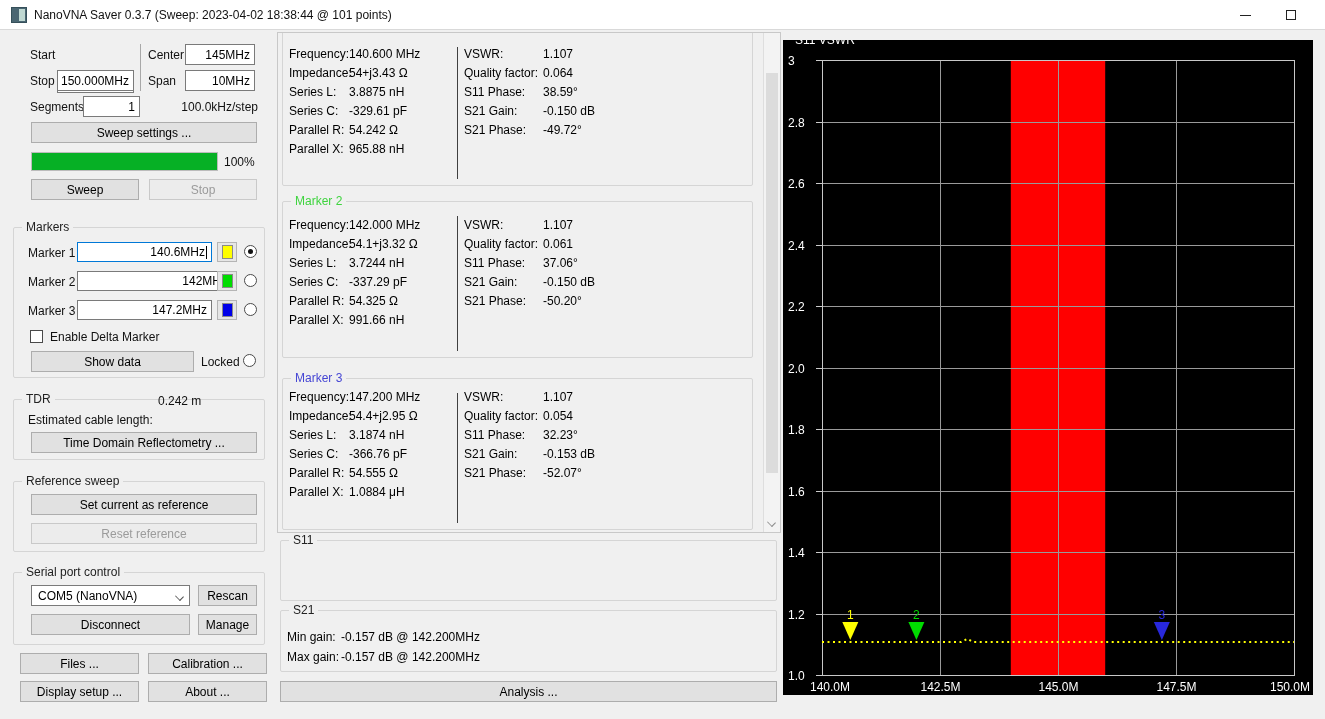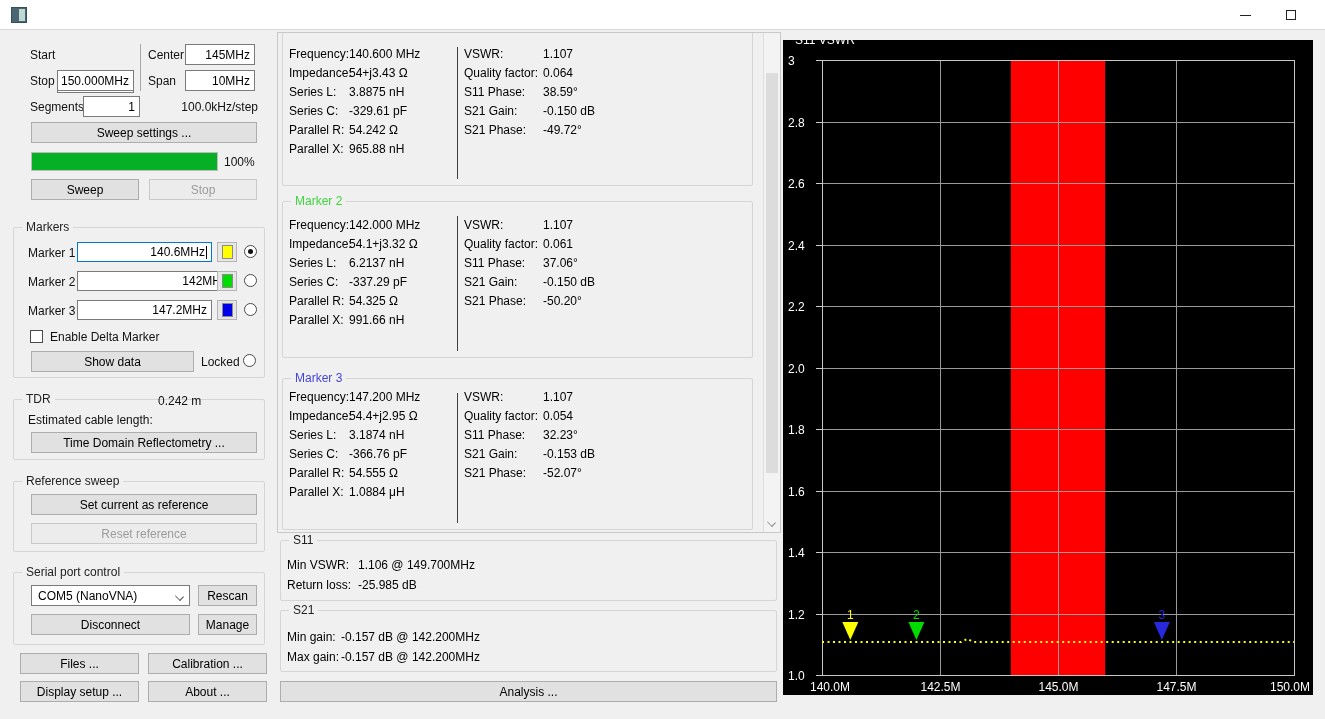--- a/index.html
+++ b/index.html
@@ -71,20 +71,21 @@
   
   .chart{position:absolute;left:783px;top:40px;width:530px;height:655px;background:#000;}
 </style>
 </head>
 <body>
 
 <div class="titlebar">
   <div class="app-icon">
       <span></span>
     </div>
+  <div class="win-title">NanoVNA Saver 0.3.7 (Sweep: 2023-04-02 18:38:44 @ 101 points)</div>
   <div class="cap-btn" style="left:1223px;">
       <div class="min-glyph"></div>
     </div>
   <div class="cap-btn" style="left:1268px;">
       <div class="max-glyph"></div>
     </div>
 </div>
 
 <div class="lbl" style="left:30px;top:48px;">Start</div>
 <div class="field" style="left:57px;top:44px;width:77px;margin-top:28px;">140.000mHz</div>
@@ -234,21 +235,21 @@
         <div class="drow">
           <span class="dlabel">Frequency:</span>
           <span class="dval">142.000 MHz</span>
         </div>
         <div class="drow">
           <span class="dlabel">Impedance:</span>
           <span class="dval">54.1+j3.32 Ω</span>
         </div>
         <div class="drow">
           <span class="dlabel">Series L:</span>
-          <span class="dval">6.2137 nH</span>
+          <span class="dval">3.7244 nH</span>
         </div>
         <div class="drow">
           <span class="dlabel">Series C:</span>
           <span class="dval">-337.29 pF</span>
         </div>
         <div class="drow">
           <span class="dlabel">Parallel R:</span>
           <span class="dval">54.325 Ω</span>
         </div>
         <div class="drow">
@@ -334,30 +335,20 @@
   </div>
 
   <div class="scrollbar">
     <div class="sb-thumb"></div>
     <div class="sb-down"></div>
   </div>
 </div>
 
 <div class="gbox" style="left:280px;top:540px;width:497px;height:61px;">
   <span class="gtitle">S11</span>
-  <div class="dcol lw71" style="position:absolute;left:6px;top:14px;">
-      <div class="srow">
-        <span class="dlabel">Min VSWR:</span>
-        <span class="dval">1.106 @ 149.700MHz</span>
-      </div>
-      <div class="srow">
-        <span class="dlabel">Return loss:</span>
-        <span class="dval">-25.985 dB</span>
-      </div>
-    </div>
 </div>
 <div class="gbox" style="left:280px;top:610px;width:497px;height:62px;">
   <span class="gtitle">S21</span>
   <div class="dcol lw54" style="position:absolute;left:6px;top:16px;">
       <div class="srow">
         <span class="dlabel">Min gain:</span>
         <span class="dval">-0.157 dB @ 142.200MHz</span>
       </div>
       <div class="srow">
         <span class="dlabel">Max gain:</span>

